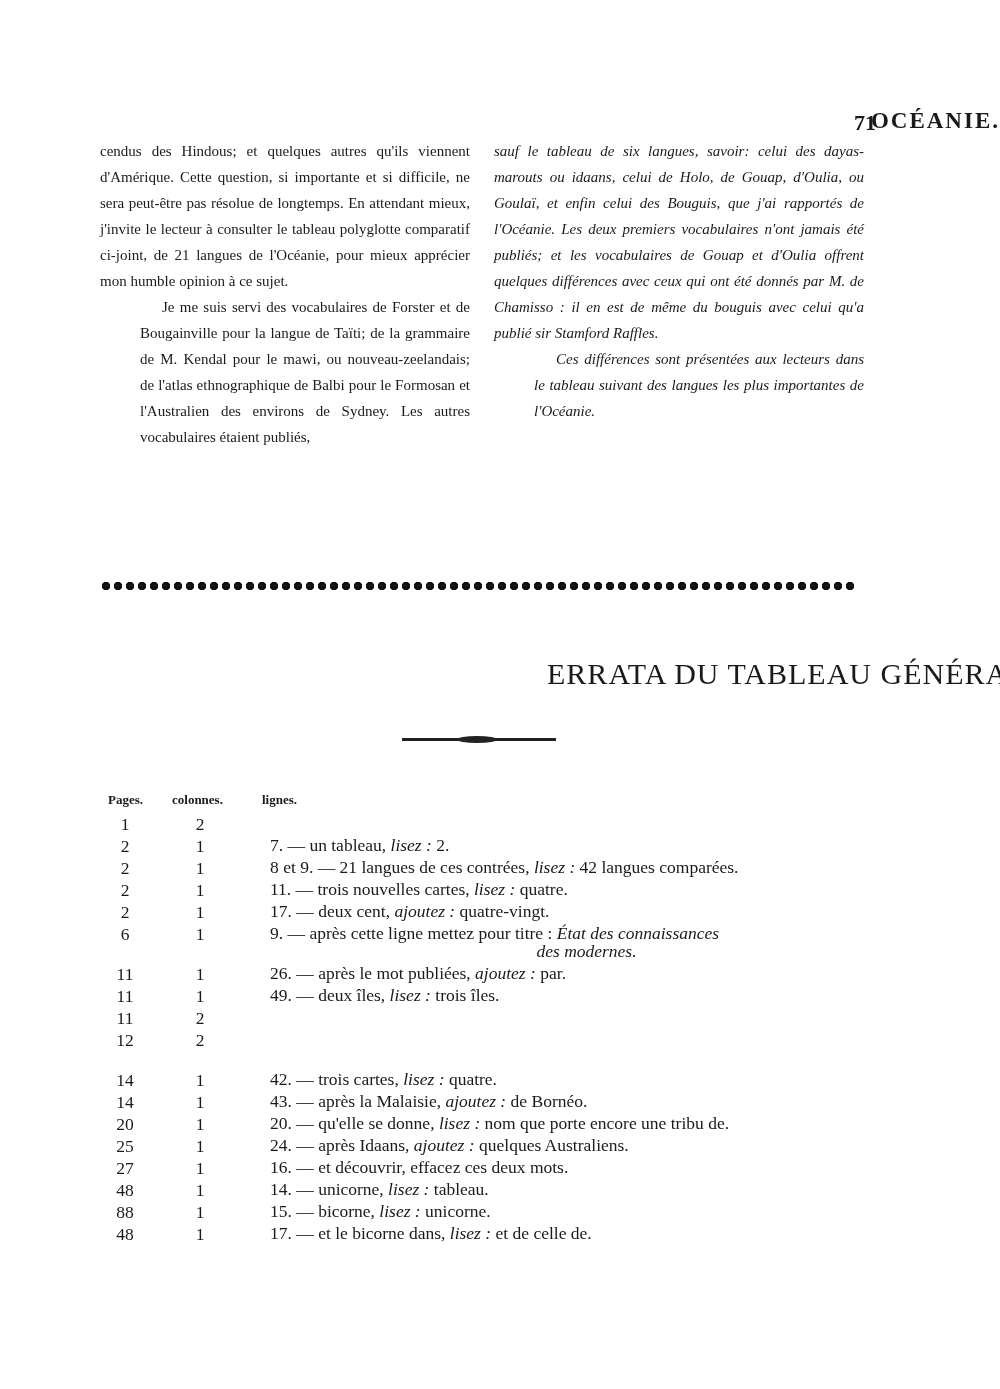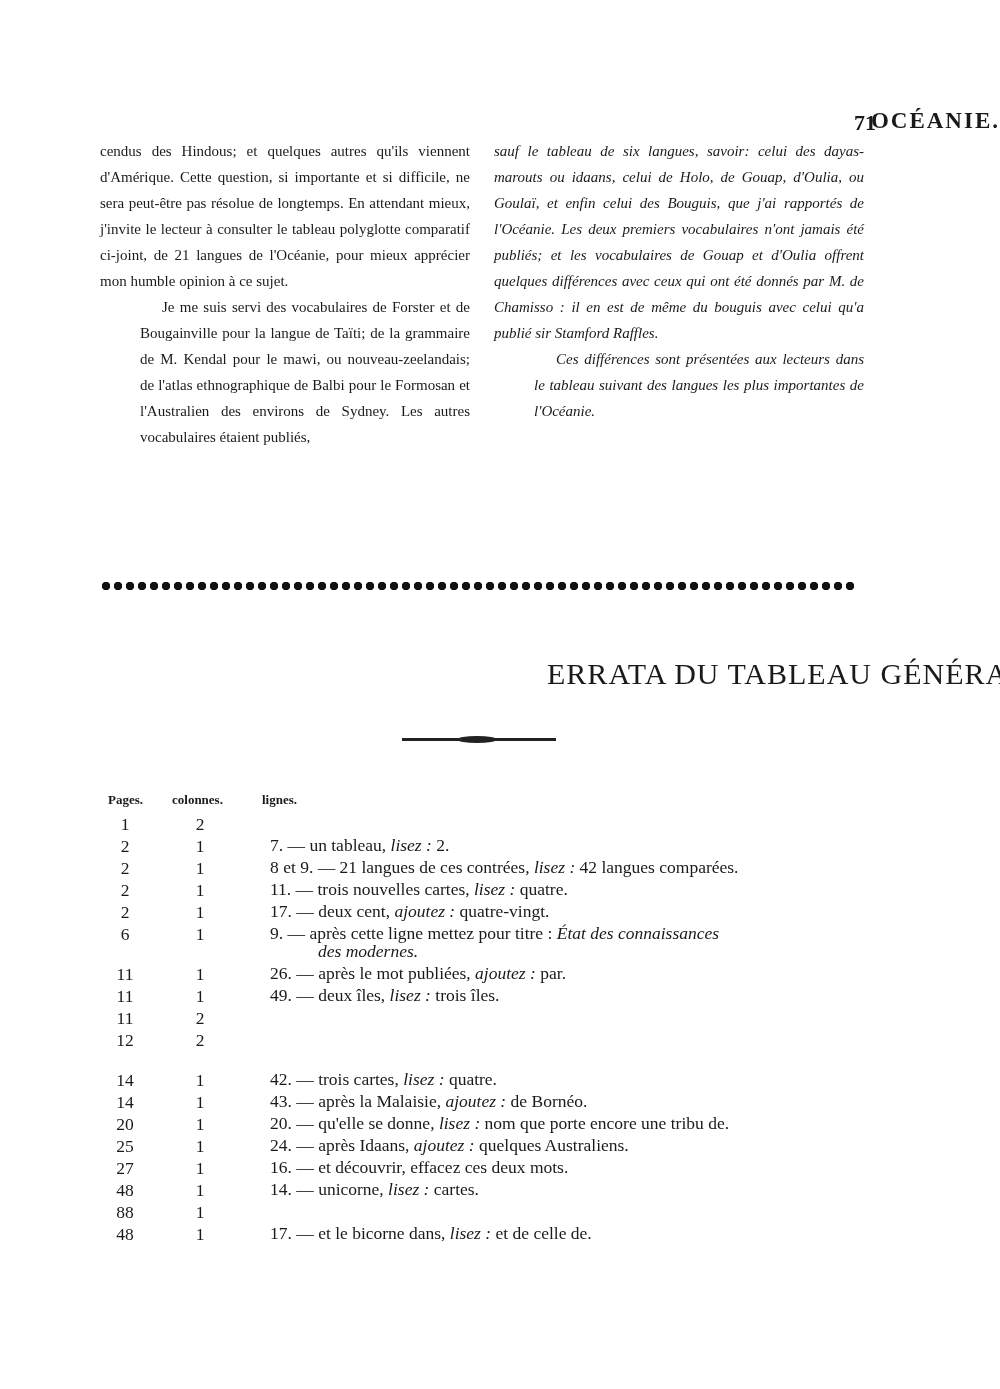--- a/index.html
+++ b/index.html
@@ -21,21 +21,21 @@
   .title-rule { position:absolute; top:738px; left:402px; width:154px; height:3px; background:#222; }
   .title-rule:after { content:""; position:absolute; left:55px; top:-2px; width:40px; height:7px;
          background:#222; border-radius:50%; }
   .errata-head { position:absolute; top:792px; font-size:13px; font-weight:bold; }
   .errata-table { position:absolute; top:814px; left:0; width:1000px; font-size:17.5px; }
   .row { position:relative; height:22px; }
   .row.tall { height:40px; }
   .cell-page { position:absolute; left:100px; width:50px; text-align:center; }
   .cell-col { position:absolute; left:180px; width:40px; text-align:center; }
   .cell-text { position:absolute; left:270px; width:585px; line-height:18px; }
-  .cell-text .cont { display:block; padding-left:48px; }
+  .cell-text .cont { display:block; padding-left:48px;text-align:center; }
   i { font-style:italic; }
 </style>
 </head>
 <body>
 
 <div class="running-head">OCÉANIE.</div>
 <div class="page-num">71</div>
 
 <div class="col left" id="col-left">
     <p>cendus des Hindous; et quelques autres qu'ils viennent d'Amérique. Cette question, si importante et si difficile, ne sera peut-être pas résolue de longtemps. En attendant mieux, j'invite le lecteur à consulter le tableau polyglotte comparatif ci-joint, de 21 langues de l'Océanie, pour mieux apprécier mon humble opinion à ce sujet.</p>
@@ -124,24 +124,25 @@
       <span class="cell-text"><span>24. </span><span>— après Idaans, </span><i>ajoutez : </i><span>quelques Australiens.</span></span>
     </div>
     <div class="row">
       <span class="cell-page">27</span>
       <span class="cell-col">1</span>
       <span class="cell-text"><span>16. </span><span>— et découvrir, effacez ces deux mots. </span></span>
     </div>
     <div class="row">
       <span class="cell-page">48</span>
       <span class="cell-col">1</span>
-      <span class="cell-text"><span>14. </span><span>— unicorne, </span><i>lisez : </i><span>cartes.</span></span>
+      <span class="cell-text"><span>14. </span><span>— unicorne, </span><i>lisez : </i><span>tableau.</span></span>
     </div>
     <div class="row">
       <span class="cell-page">88</span>
       <span class="cell-col">1</span>
+      <span class="cell-text"><span>15. </span><span>— bicorne, </span><i>lisez : </i><span>unicorne.</span></span>
     </div>
     <div class="row">
       <span class="cell-page">48</span>
       <span class="cell-col">1</span>
       <span class="cell-text"><span>17. </span><span>— et le bicorne dans, </span><i>lisez : </i><span>et de celle de.</span></span>
     </div>
   </div>
 
 </body></html>

